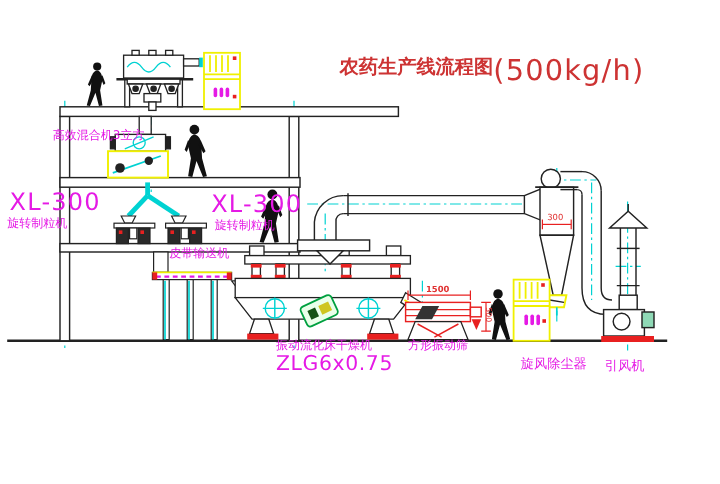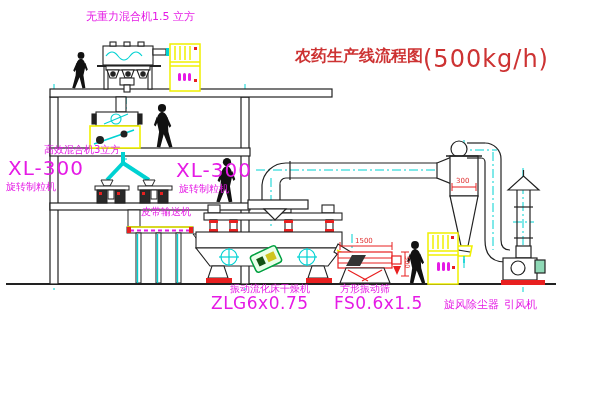--- a/index.html
+++ b/index.html
@@ -8,21 +8,21 @@
     font-family:"DejaVu Sans","Liberation Sans",sans-serif;
   }
   .canvas svg{position:absolute;left:0;top:0;}
   .lbl{position:absolute;color:#e51ae5;white-space:nowrap;line-height:1;}
   .lbl-sm{font-size:10px;}
   .lbl-md{font-size:11px;}
   .model{font-size:17px;letter-spacing:0.5px;}
   .xl{font-size:20px;letter-spacing:1px;}
   .dim{position:absolute;color:#e03030;font-size:7px;line-height:1;white-space:nowrap;}
   .dim-v{transform:rotate(90deg);transform-origin:left top;font-size:6.5px;}
-  .title{position:absolute;left:283px;top:47px;color:#cd3333;white-space:nowrap;line-height:1;margin-left:12px;}
+  .title{position:absolute;left:283px;top:47px;color:#cd3333;white-space:nowrap;line-height:1;}
   .title .cn{font-size:16px;font-weight:600;vertical-align:6px;}
   .title .cap{font-size:24px;font-weight:400;letter-spacing:1px;}
 </style>
 </head>
 <body>
 
 <div class="canvas">
 
 <svg width="600" height="403" viewBox="0 0 600 403">
   <defs>
@@ -316,37 +316,35 @@
   </g>
   <g fill="#111">
     <use href="#person-shape" transform="translate(415,241) scale(-1.13,1.13)"></use>
   </g>
 </svg>
 
 <div class="title">
   <span class="cn">农药生产线流程图</span><span class="cap">(500kg/h)</span>
 </div>
 
-<div class="lbl lbl-md" style="left:86px;top:11px;">无重力混合机1.5 立方</div>
-<div class="lbl lbl-sm" style="left:44px;top:109px;margin-top:36px;">高效混合机3立方</div>
+<div class="lbl lbl-sm" style="left:44px;top:109px;">高效混合机3立方</div>
 
 <div class="lbl xl" style="left:8px;top:158px;">XL-300</div>
 <div class="lbl lbl-sm" style="left:6px;top:182px;">旋转制粒机</div>
 
 <div class="lbl xl" style="left:176px;top:160px;">XL-300</div>
 <div class="lbl lbl-sm" style="left:179px;top:184px;">旋转制粒机</div>
 
 <div class="lbl lbl-sm" style="left:141px;top:207px;text-align:right;">皮带输送机</div>
 
 <div class="lbl lbl-sm" style="left:230px;top:284px;">振动流化床干燥机</div>
-<div class="lbl model" style="left:211px;top:295px;text-align:center;">ZLG6x0.75</div>
+<div class="lbl model" style="left:230px;top:295px;text-align:center;">ZLG6x0.75</div>
 
 <div class="lbl lbl-sm" style="left:340px;top:284px;font-family:Liberation Serif, serif;">方形振动筛</div>
-<div class="lbl model" style="left:334px;top:295px;">FS0.6x1.5</div>
-
-<div class="lbl lbl-md" style="left:444px;top:299px;font-family:Liberation Serif, serif;">旋风除尘器</div>
+
+<div class="lbl lbl-md" style="left:434px;top:299px;font-family:Liberation Serif, serif;">旋风除尘器</div>
 <div class="lbl lbl-md" style="left:504px;top:299px;">引风机</div>
 
-<div class="dim" style="left:355px;top:238px;">1500</div>
+<div class="dim" style="left:355px;top:238px;font-weight:bold;">1500</div>
 <div class="dim" style="left:456px;top:178px;">300</div>
 <div class="dim dim-v" style="left:410px;top:256px;">500</div>
 
 </div>
 
 </body></html>

